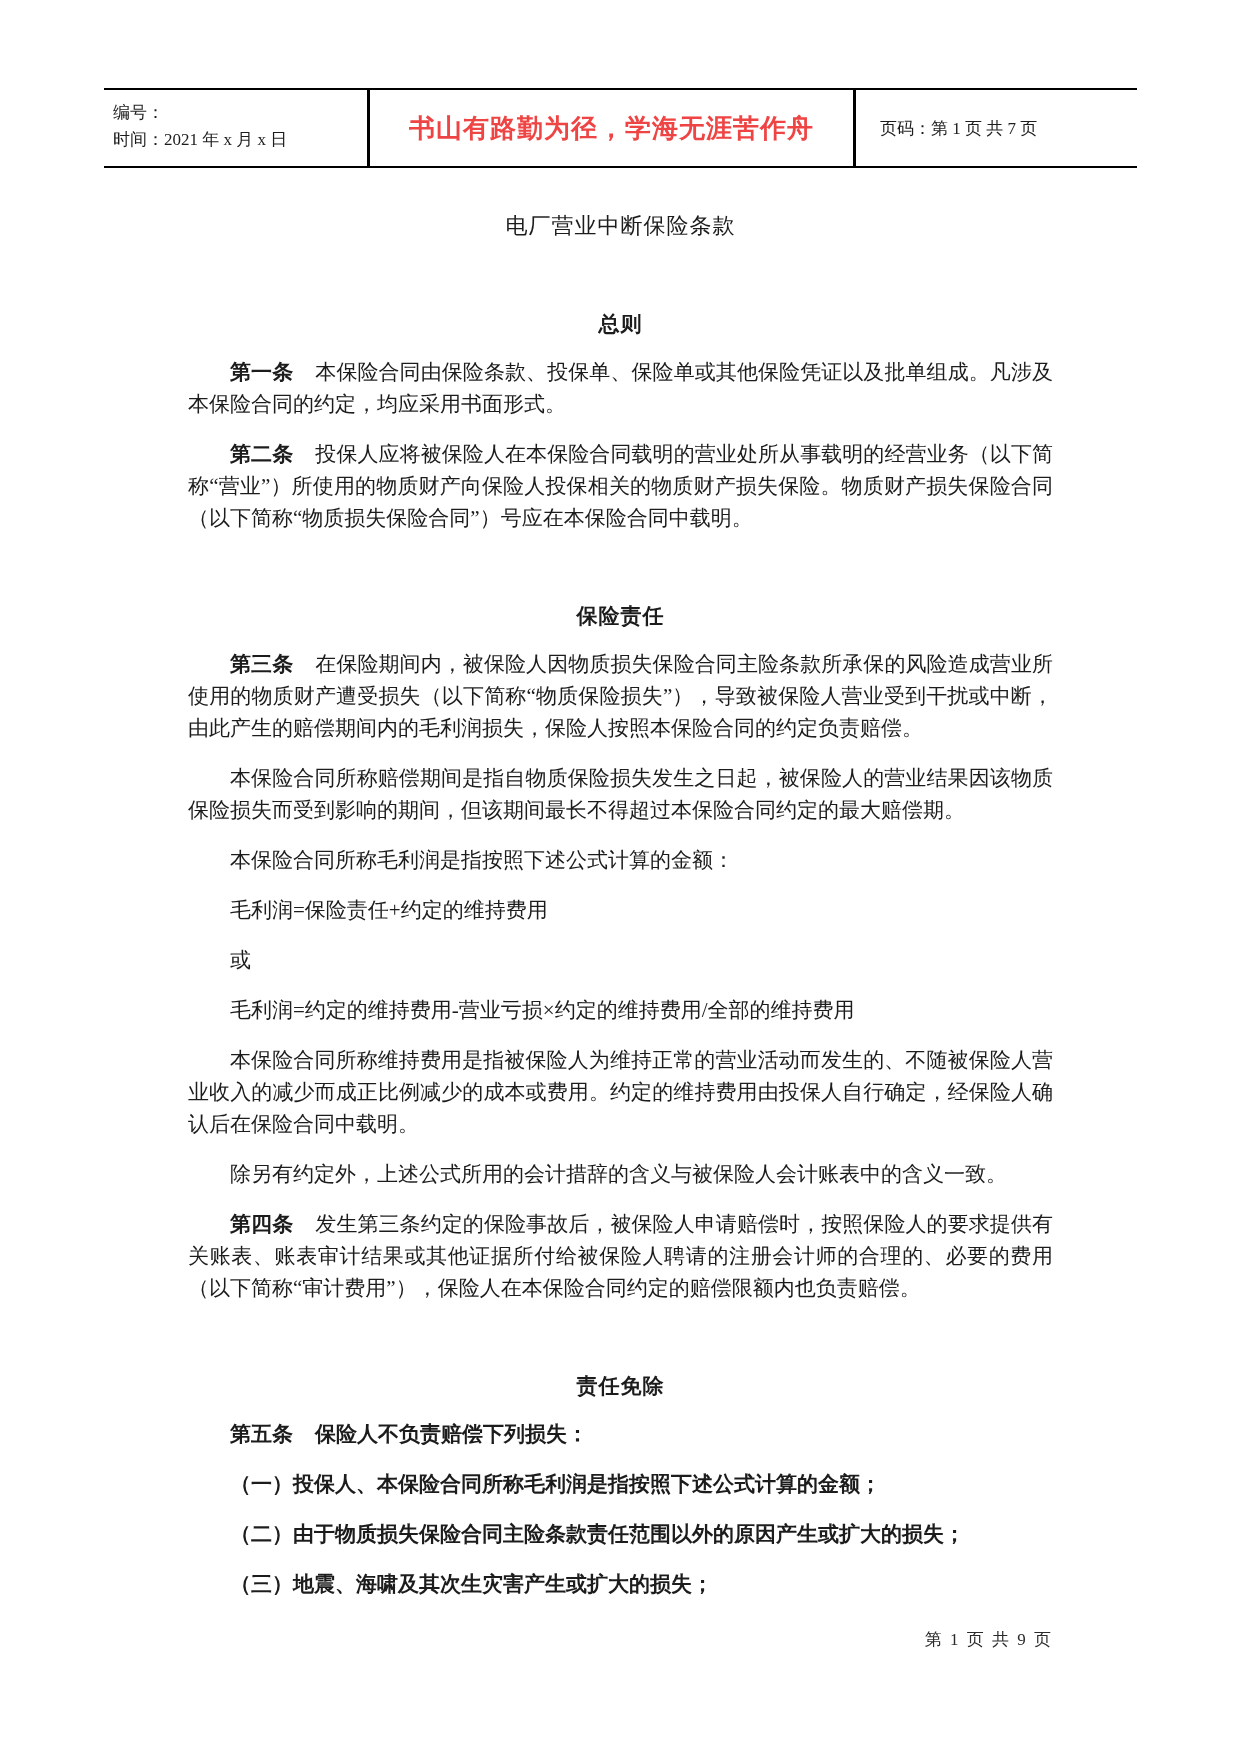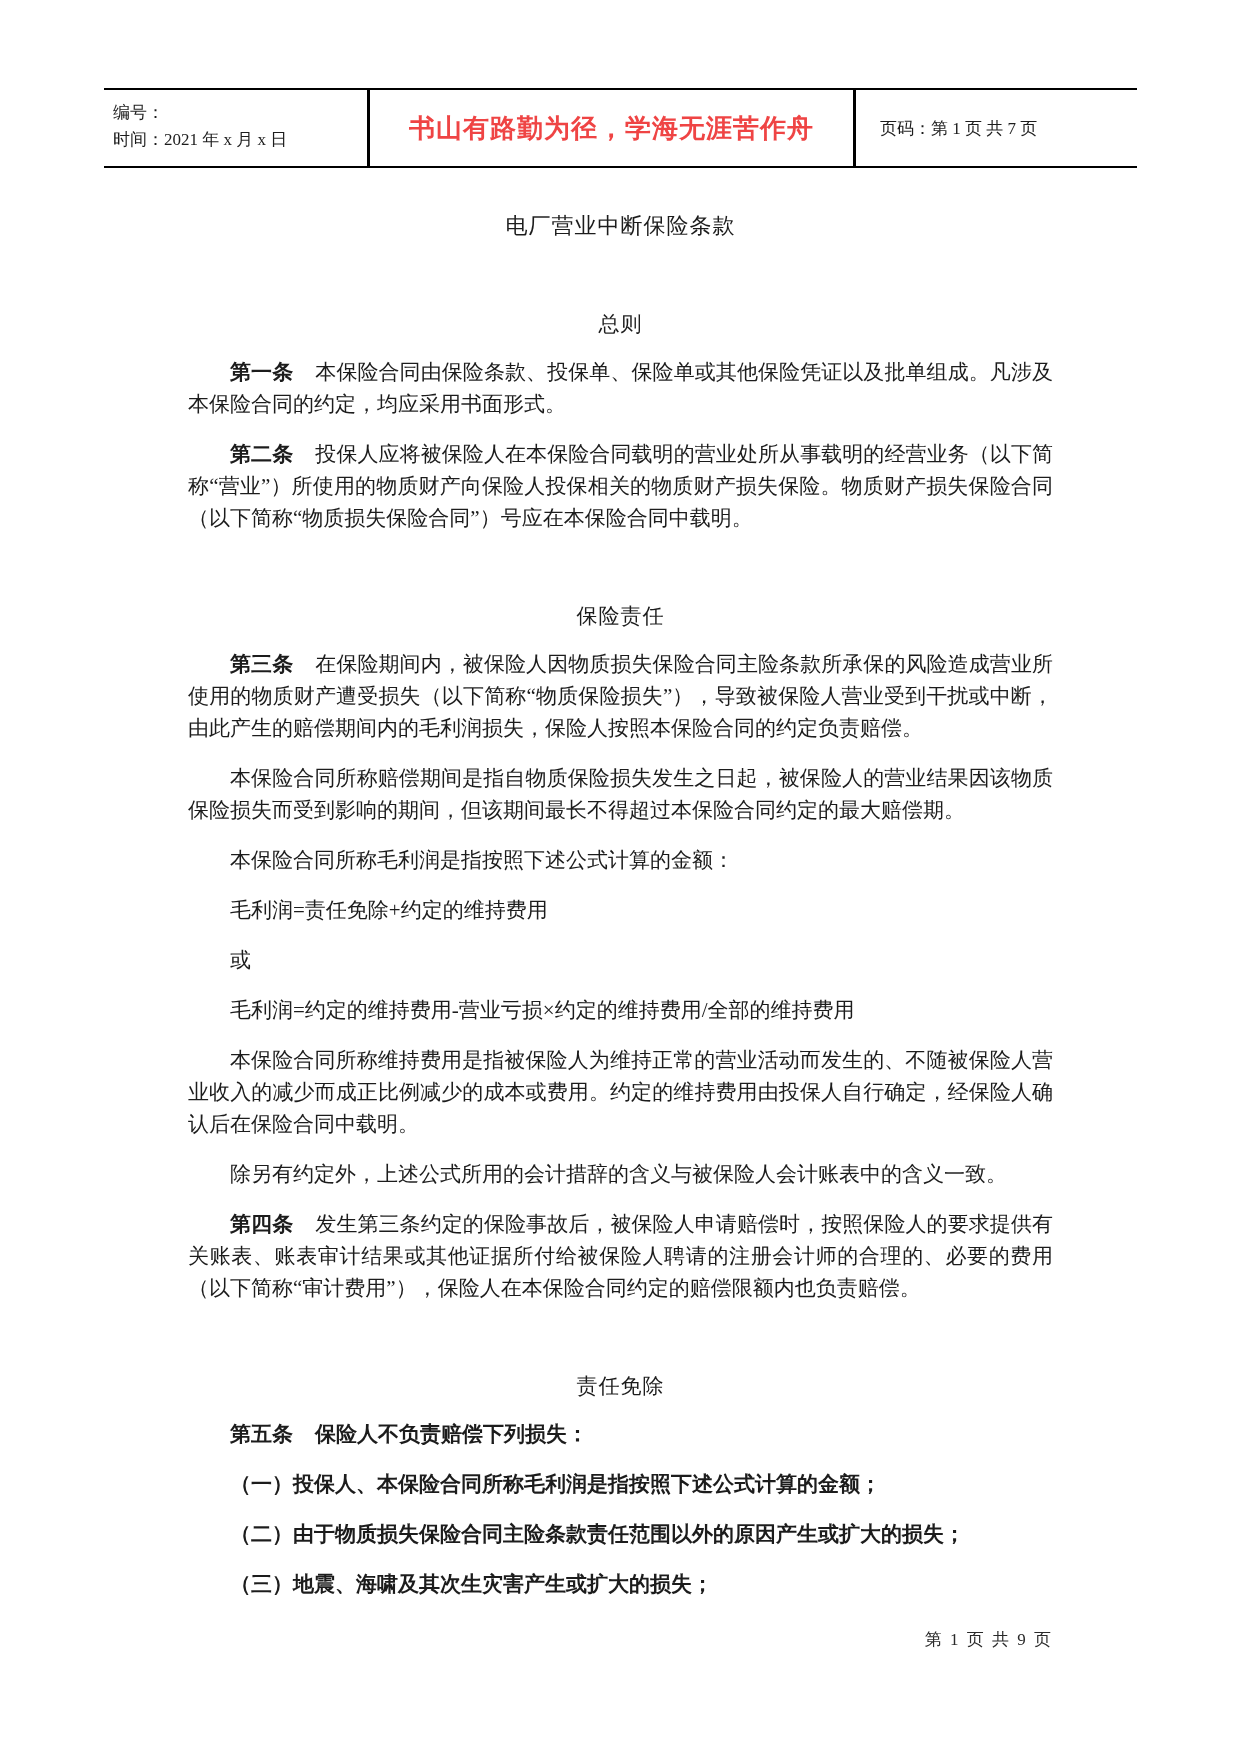--- a/index.html
+++ b/index.html
@@ -68,21 +68,21 @@
     margin-top: 42px;
     font-size: 22px;
     font-weight: normal;
     line-height: 32px;
     text-align: center;
     letter-spacing: 1px;
   }
   .sec-heading {
     margin: 66px 0 16px 0;
     font-size: 21px;
-    font-weight: normal;
+    font-weight: bold;
     line-height: 32px;
     text-align: center;
     letter-spacing: 1px;
   }
   .para {
     margin: 14px 0 18px 0;
     font-size: 21px;
     line-height: 32px;
     text-align: justify;
     text-indent: 2em;
@@ -125,21 +125,21 @@
   <div class="doc-body">
     <h1 class="doc-title">电厂营业中断保险条款</h1>
     <div id="content">
         <h2 class="sec-heading">总则</h2>
         <p class="para"><span class="art-label">第一条</span>本保险合同由保险条款、投保单、保险单或其他保险凭证以及批单组成。凡涉及本保险合同的约定，均应采用书面形式。</p>
         <p class="para"><span class="art-label">第二条</span>投保人应将被保险人在本保险合同载明的营业处所从事载明的经营业务（以下简称“营业”）所使用的物质财产向保险人投保相关的物质财产损失保险。物质财产损失保险合同（以下简称“物质损失保险合同”）号应在本保险合同中载明。</p>
         <h2 class="sec-heading">保险责任</h2>
         <p class="para"><span class="art-label">第三条</span>在保险期间内，被保险人因物质损失保险合同主险条款所承保的风险造成营业所使用的物质财产遭受损失（以下简称“物质保险损失”），导致被保险人营业受到干扰或中断，由此产生的赔偿期间内的毛利润损失，保险人按照本保险合同的约定负责赔偿。</p>
         <p class="para">本保险合同所称赔偿期间是指自物质保险损失发生之日起，被保险人的营业结果因该物质保险损失而受到影响的期间，但该期间最长不得超过本保险合同约定的最大赔偿期。</p>
         <p class="para">本保险合同所称毛利润是指按照下述公式计算的金额：</p>
-        <p class="para">毛利润=责任免除+约定的维持费用</p>
+        <p class="para">毛利润=保险责任+约定的维持费用</p>
         <p class="para">或</p>
         <p class="para">毛利润=约定的维持费用-营业亏损×约定的维持费用/全部的维持费用</p>
         <p class="para">本保险合同所称维持费用是指被保险人为维持正常的营业活动而发生的、不随被保险人营业收入的减少而成正比例减少的成本或费用。约定的维持费用由投保人自行确定，经保险人确认后在保险合同中载明。</p>
         <p class="para">除另有约定外，上述公式所用的会计措辞的含义与被保险人会计账表中的含义一致。</p>
         <p class="para"><span class="art-label">第四条</span>发生第三条约定的保险事故后，被保险人申请赔偿时，按照保险人的要求提供有关账表、账表审计结果或其他证据所付给被保险人聘请的注册会计师的合理的、必要的费用（以下简称“审计费用”），保险人在本保险合同约定的赔偿限额内也负责赔偿。</p>
         <h2 class="sec-heading">责任免除</h2>
         <p class="para bold"><span class="art-label">第五条</span>保险人不负责赔偿下列损失：</p>
         <p class="para bold">（一）投保人、本保险合同所称毛利润是指按照下述公式计算的金额；</p>
         <p class="para bold">（二）由于物质损失保险合同主险条款责任范围以外的原因产生或扩大的损失；</p>
         <p class="para bold">（三）地震、海啸及其次生灾害产生或扩大的损失；</p>

